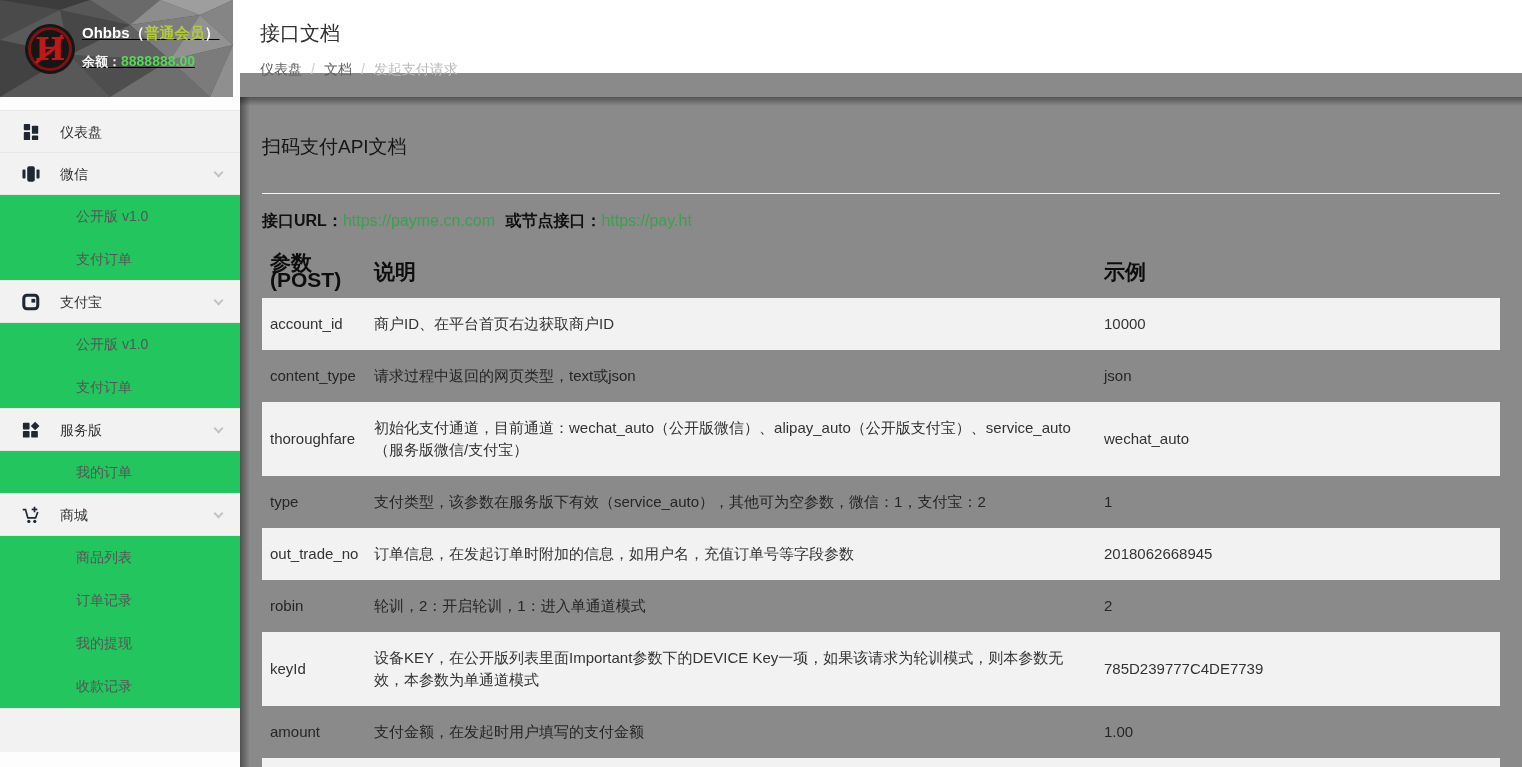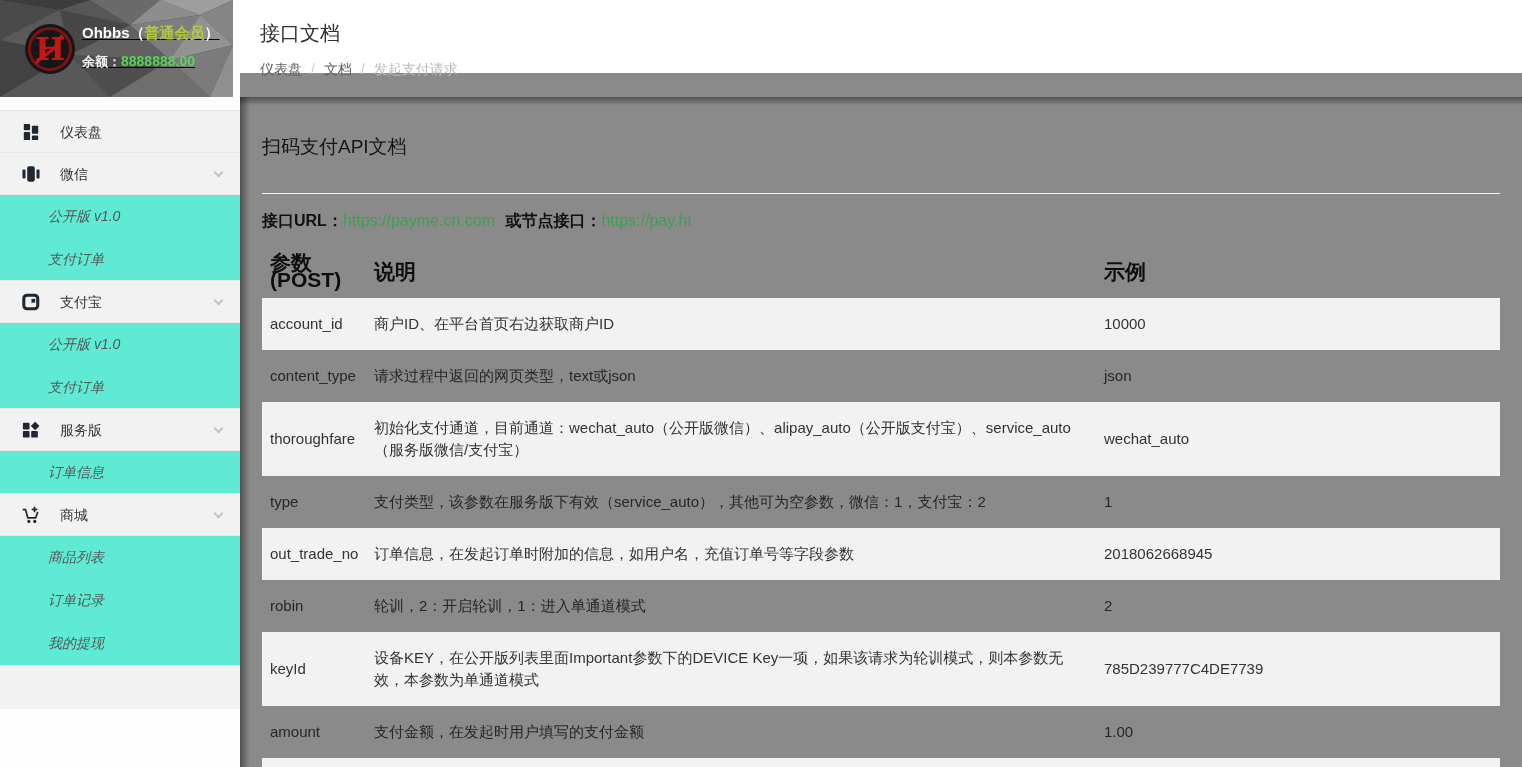--- a/index.html
+++ b/index.html
@@ -18,21 +18,21 @@
   .logo { position:absolute; left:23px; top:22px; width:54px; height:54px; }
   .user-block { position:absolute; left:82px; top:24px; width:145px;text-decoration:underline; }
   .user-line1 { font-size:15px; font-weight:bold; color:#ffffff; white-space:nowrap; }
   .user-line2 { margin-top:10px; font-size:13px; font-weight:bold; color:#f2f2f2; white-space:nowrap; }
   .member-badge { font-weight:bold; }
   .balance-value { font-size:14px; font-weight:bold; }
 
   .menu { padding-top:14px; }
   .menu-item { position:relative; height:43px; line-height:42px; font-size:14px; cursor:pointer; }
   .menu-item.parent { background:#f2f2f2; border-top:1px solid #e7e7e7; border-bottom:1px solid #e7e7e7; margin-top:-1px; color:#333; }
-  .menu-item.child { background:#5eead4; color:#565656; padding-left:48px;font-style:italic; }
+  .menu-item.child { background:#22c55e; color:#565656; padding-left:76px; }
   .mi-icon { position:absolute; left:22px; top:12px; width:18px; height:18px; }
   .mi-icon svg { display:block; width:18px; height:18px; }
   .mi-label { position:absolute; left:60px; top:0; }
   .chevron { position:absolute; right:18px; top:16px; width:7px; height:7px;
     border-right:2px solid #c3c3c3; border-bottom:2px solid #c3c3c3; transform:rotate(45deg); }
   .menu::after { content:""; display:block; height:43px; background:#f2f2f2; border-top:1px solid #e7e7e7; }
 
   
   .main-header { position:absolute; left:240px; right:0; top:0; height:73px;
     background:#ffffff; z-index:3; padding:20px 0 0 20px; }
@@ -156,41 +156,42 @@
               <rect x="1" y="2" width="7.4" height="7.4" rx="1"></rect>
               <rect x="1" y="11" width="7.4" height="7.4" rx="1"></rect>
               <rect x="10.2" y="11" width="7.4" height="7.4" rx="1"></rect>
               <path d="M14.6 0.8 L19.4 5.6 L14.6 10.4 L9.8 5.6 Z"></path>
             </g>
           </svg>
         </span>
         <span class="mi-label">服务版</span>
         <span class="chevron"></span>
       </div>
-      <div class="menu-item child">订单信息</div>
+      <div class="menu-item child">我的订单</div>
       <div class="menu-item parent">
         <span class="mi-icon">
           <svg viewBox="0 0 20 20">
             <g fill="none" stroke="#1f2733" stroke-width="1.9">
               <path d="M0.8 4 h3.1 l2.6 9.3 h8.6 l2.4 -6.6"></path>
               <path d="M10.8 3.8 h6.2"></path>
               <path d="M13.9 0.8 v6.2"></path>
             </g>
             <g fill="#1f2733">
               <circle cx="7.6" cy="17.2" r="1.8"></circle>
               <circle cx="14.2" cy="17.2" r="1.8"></circle>
             </g>
           </svg>
         </span>
         <span class="mi-label">商城</span>
         <span class="chevron"></span>
       </div>
       <div class="menu-item child">商品列表</div>
       <div class="menu-item child">订单记录</div>
       <div class="menu-item child">我的提现</div>
+      <div class="menu-item child">收款记录</div>
     </div>
 </div>
 
 <div class="main-header">
   <div class="page-title">接口文档</div>
   <div class="breadcrumb" id="breadcrumb"><span class="bc-item">仪表盘</span><span class="bc-sep">/</span><span class="bc-item">文档</span><span class="bc-sep">/</span><span class="bc-item current">发起支付请求</span></div>
 </div>
 <div class="shadow-top"></div>
 <div class="shadow-left"></div>
 

